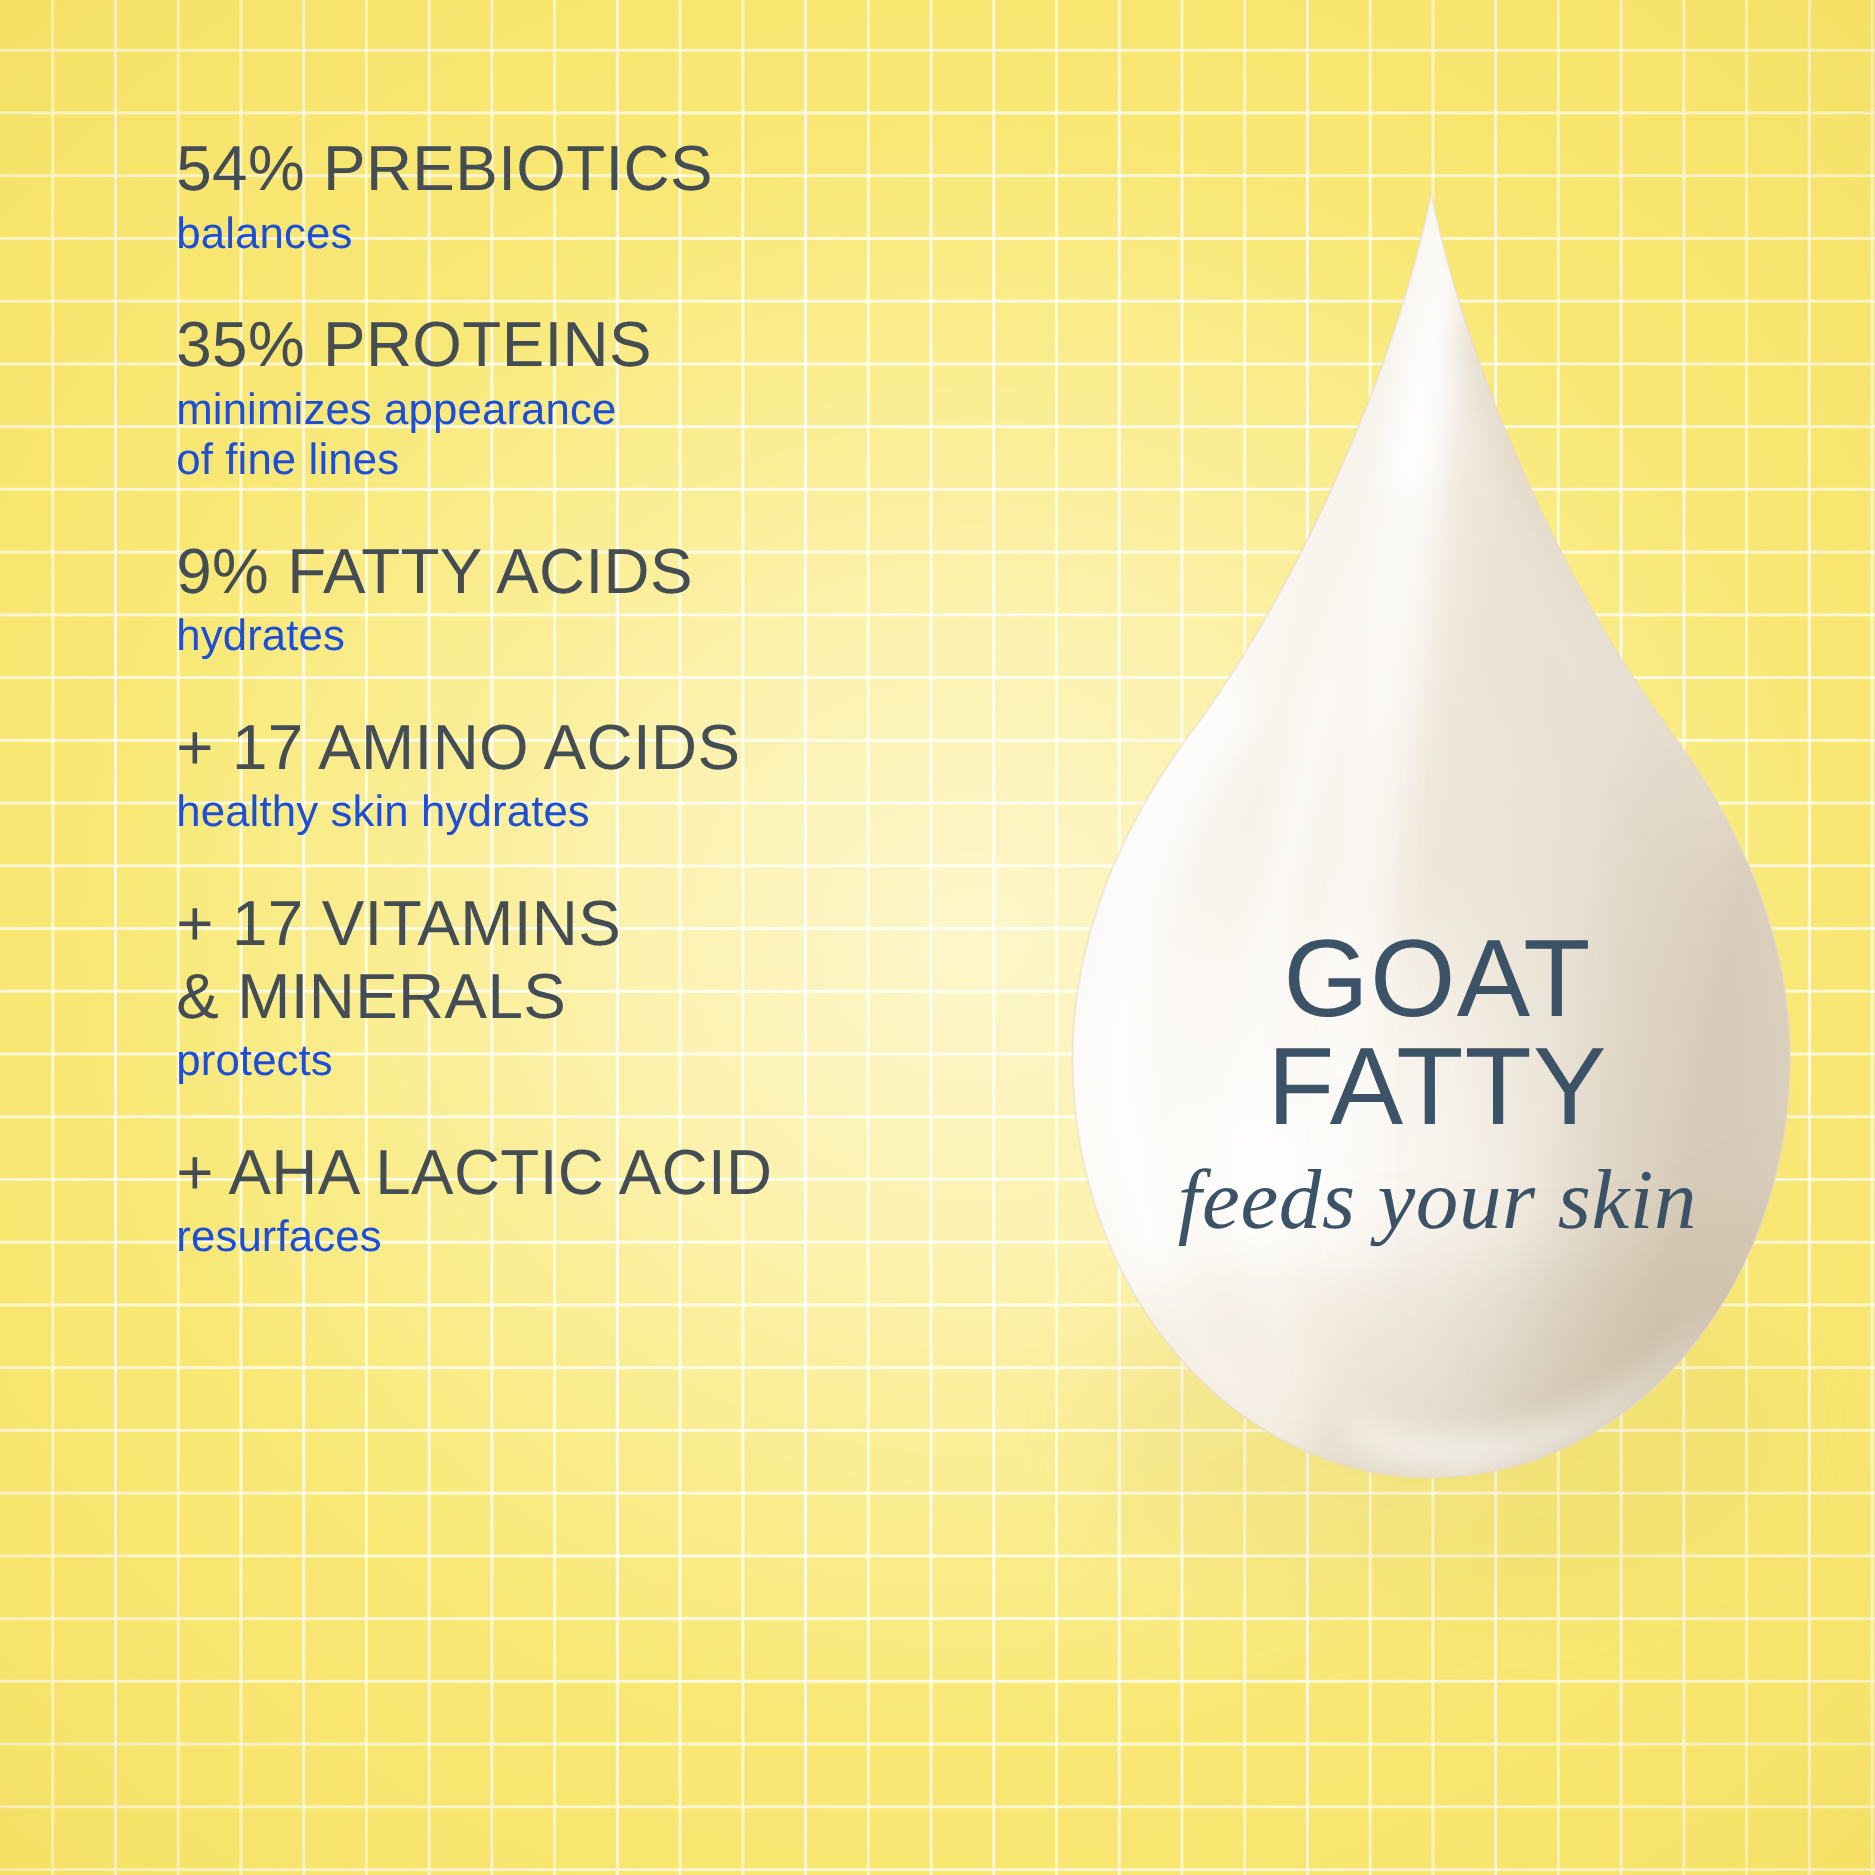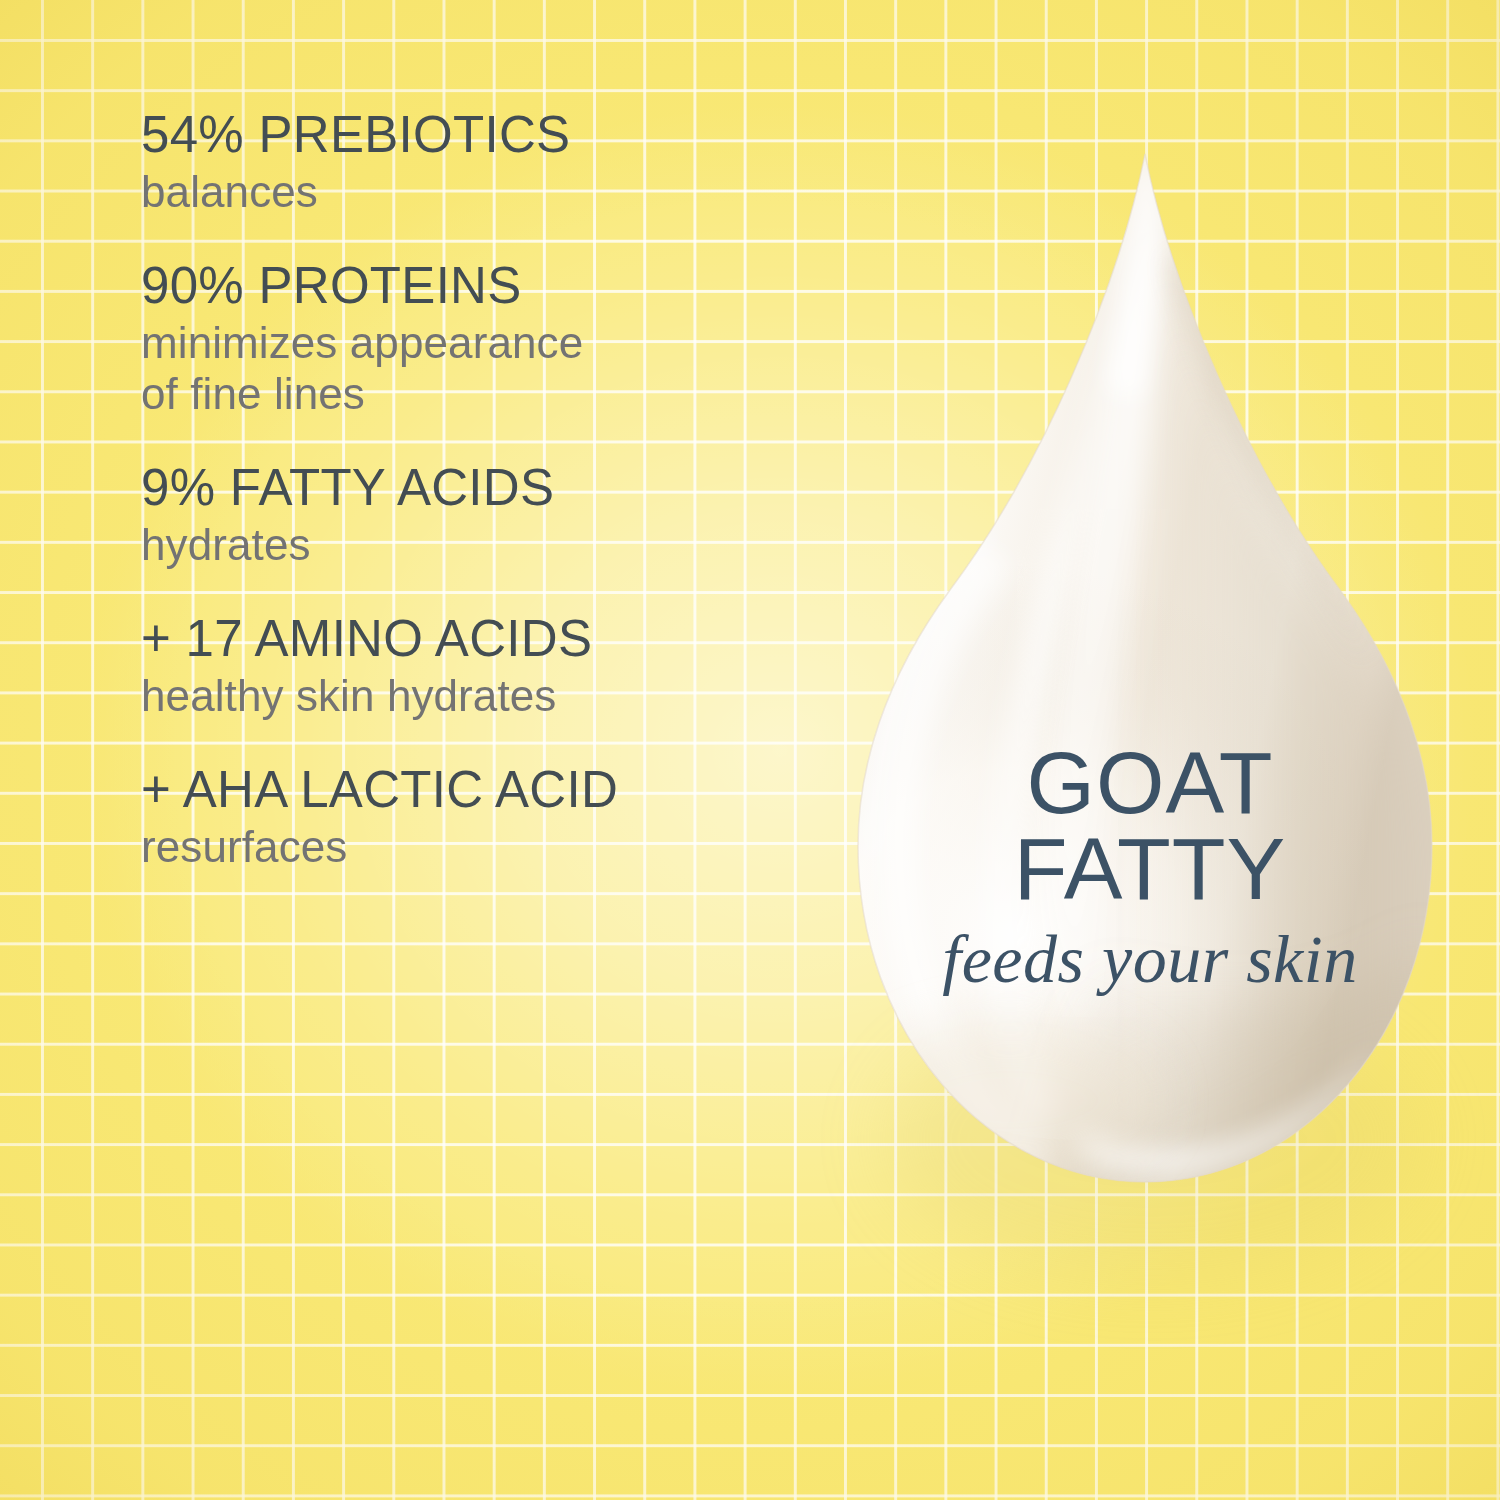--- a/index.html
+++ b/index.html
@@ -46,22 +46,22 @@
   .fact:last-child{margin-bottom:0;}
   .fact-head{
     color:#434D53;
     font-size:51px;
     line-height:1.14;
     letter-spacing:0.3px;
     font-weight:400;
     white-space:pre-line;
   }
   .fact-sub{
-    color:#737373;
-    font-size:44px;
+    color:#1d4ed8;
+    font-size:35px;
     line-height:1.14;
     letter-spacing:0.1px;
     font-weight:400;
     white-space:pre-line;
     margin-top:3px;
   }
 
   
   .drop-wrap{
     position:absolute;
@@ -104,35 +104,40 @@
   <div class="bg-vignette"></div>
 
   <div class="facts">
 
     <div class="fact">
       <div class="fact-head">54% PREBIOTICS</div>
       <div class="fact-sub">balances</div>
     </div>
 
     <div class="fact">
-      <div class="fact-head">90% PROTEINS</div>
+      <div class="fact-head">35% PROTEINS</div>
       <div class="fact-sub">minimizes appearance
 of fine lines</div>
     </div>
 
     <div class="fact">
       <div class="fact-head">9% FATTY ACIDS</div>
       <div class="fact-sub">hydrates</div>
     </div>
 
     <div class="fact">
       <div class="fact-head">+ 17 AMINO ACIDS</div>
       <div class="fact-sub">healthy skin hydrates</div>
     </div>
 
+    <div class="fact">
+      <div class="fact-head">+ 17 VITAMINS
+&amp; MINERALS</div>
+      <div class="fact-sub">protects</div>
+    </div>
 
     <div class="fact">
       <div class="fact-head">+ AHA LACTIC ACID</div>
       <div class="fact-sub">resurfaces</div>
     </div>
 
   </div>
 
   <div class="drop-wrap">
 

